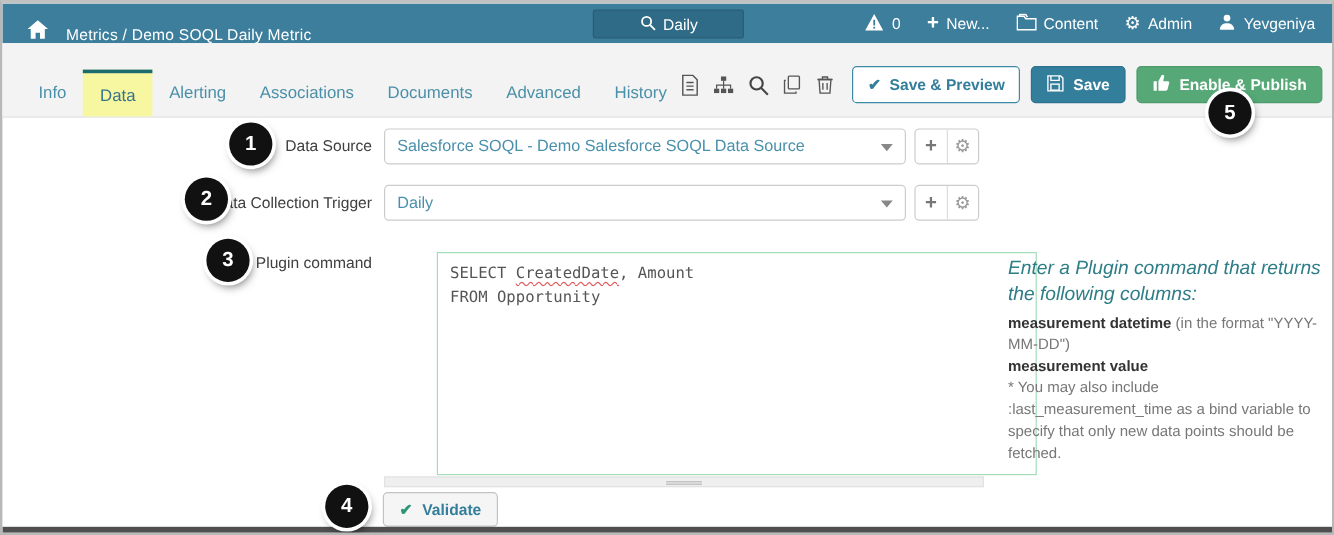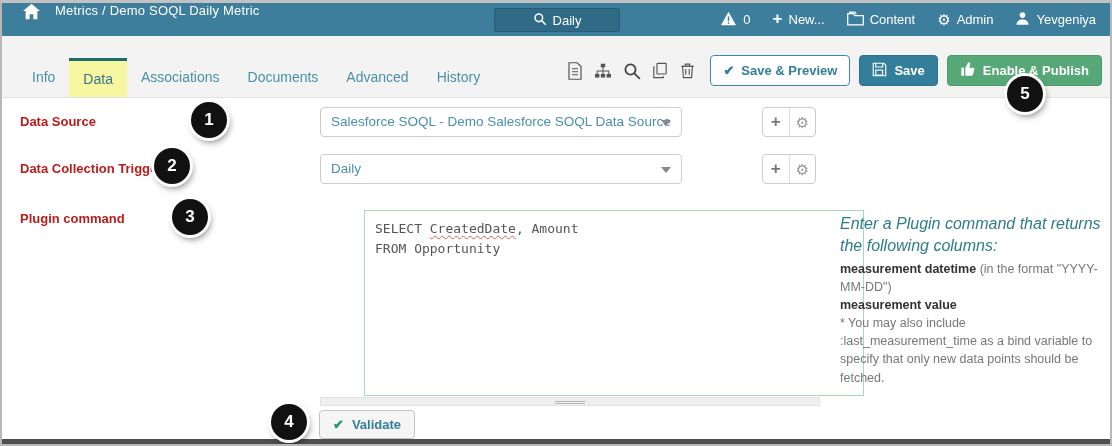--- a/index.html
+++ b/index.html
@@ -6,21 +6,21 @@
   html,body { background:#fff; font-family:"Liberation Sans", sans-serif; }
   .window{
     position:relative; width:1112px; height:446px; overflow:hidden;
     border:2px solid #b8b8b8; border-top:3px solid #c2c2c2; background:#fff;
   }
   .bottom-strip{ position:absolute; left:0; right:0; bottom:0; height:5px; background:#4f4f4f; }
 
   
   .topbar{
     position:absolute; left:0; right:0; top:0; height:33px; background:#3c7e9b;
-    display:flex; align-items:flex-start; color:#fff; font-size:13px;
+    display:flex; align-items:flex-end; color:#fff; font-size:13px;
   }
   .home{ margin-left:20px; display:flex; align-items:center; cursor:pointer; }
   .breadcrumb{ margin-left:14px; letter-spacing:.2px; }
   .searchbtn{
     position:absolute; left:492px; top:5px; width:126px; height:24px;
     background:#2f6b87; border:1px solid #285d77; border-radius:2px;
     display:flex; align-items:center; justify-content:center; gap:6px; color:#fff; cursor:pointer;
   }
   .top-right{ position:absolute; right:14px; top:0; height:33px; display:flex; align-items:center; gap:22px; }
   .top-item{ display:flex; align-items:center; gap:6px; cursor:pointer; white-space:nowrap; }
@@ -43,23 +43,23 @@
   .tool-icons{ display:flex; align-items:center; gap:11px; margin-right:6px; color:#555; }
   .tool-icons svg{ display:block; cursor:pointer; }
   .btn{ border-radius:4px; font-size:13px; font-weight:bold; height:31px; display:flex; align-items:center;
         gap:7px; padding:0 12px; cursor:pointer; white-space:nowrap; }
   .btn-outline{ background:#fff; border:1px solid #3c89a8; color:#337e9b; }
   .btn-teal{ background:#337e9b; border:1px solid #2d7290; color:#fff; }
   .btn-green{ background:#56a876; border:1px solid #4d9a6b; color:#fff; }
   .check{ font-size:13px; }
 
   
-  .label{ position:absolute; width:290px; left:18px; text-align:left; font-size:13px; color:#b91c1c;font-weight:bold; }
+  .label{ position:absolute; width:290px; left:18px; text-align:right; font-size:13px; color:#404040; }
   .select{
-    position:absolute; left:318px; width:362px; height:30px; background:#fff;
+    position:absolute; left:318px; width:435px; height:30px; background:#fff;
     border:1px solid #ccc; border-radius:4px; line-height:28px; padding:0 26px 0 10px;
     font-size:13.5px; color:#4a90ab; cursor:pointer; overflow:hidden; white-space:nowrap;
   }
   .caret{ position:absolute; right:10px; top:12px; width:0; height:0;
           border-left:5px solid transparent; border-right:5px solid transparent; border-top:6px solid #888; }
   .mini-group{
     position:absolute; left:760px; width:54px; height:30px; border:1px solid #ccc; border-radius:4px;
     background:#fff; display:flex;
   }
   .mini{ flex:1; display:flex; align-items:center; justify-content:center; cursor:pointer; }
@@ -165,20 +165,21 @@
             </svg>
         </span>
         <span>Yevgeniya</span>
       </span>
     </span>
   </div>
 
   <div class="tabbar">
     <span class="tab">Info</span>
     <span class="tab active">Data</span>
+    <span class="tab">Alerting</span>
     <span class="tab">Associations</span>
     <span class="tab">Documents</span>
     <span class="tab">Advanced</span>
     <span class="tab">History</span>
   </div>
 
   <div class="toolbar">
     <span class="tool-icons">
       <span>
         <svg width="16" height="18" viewBox="0 0 20 24" fill="none" stroke="#555" stroke-width="1.6">

